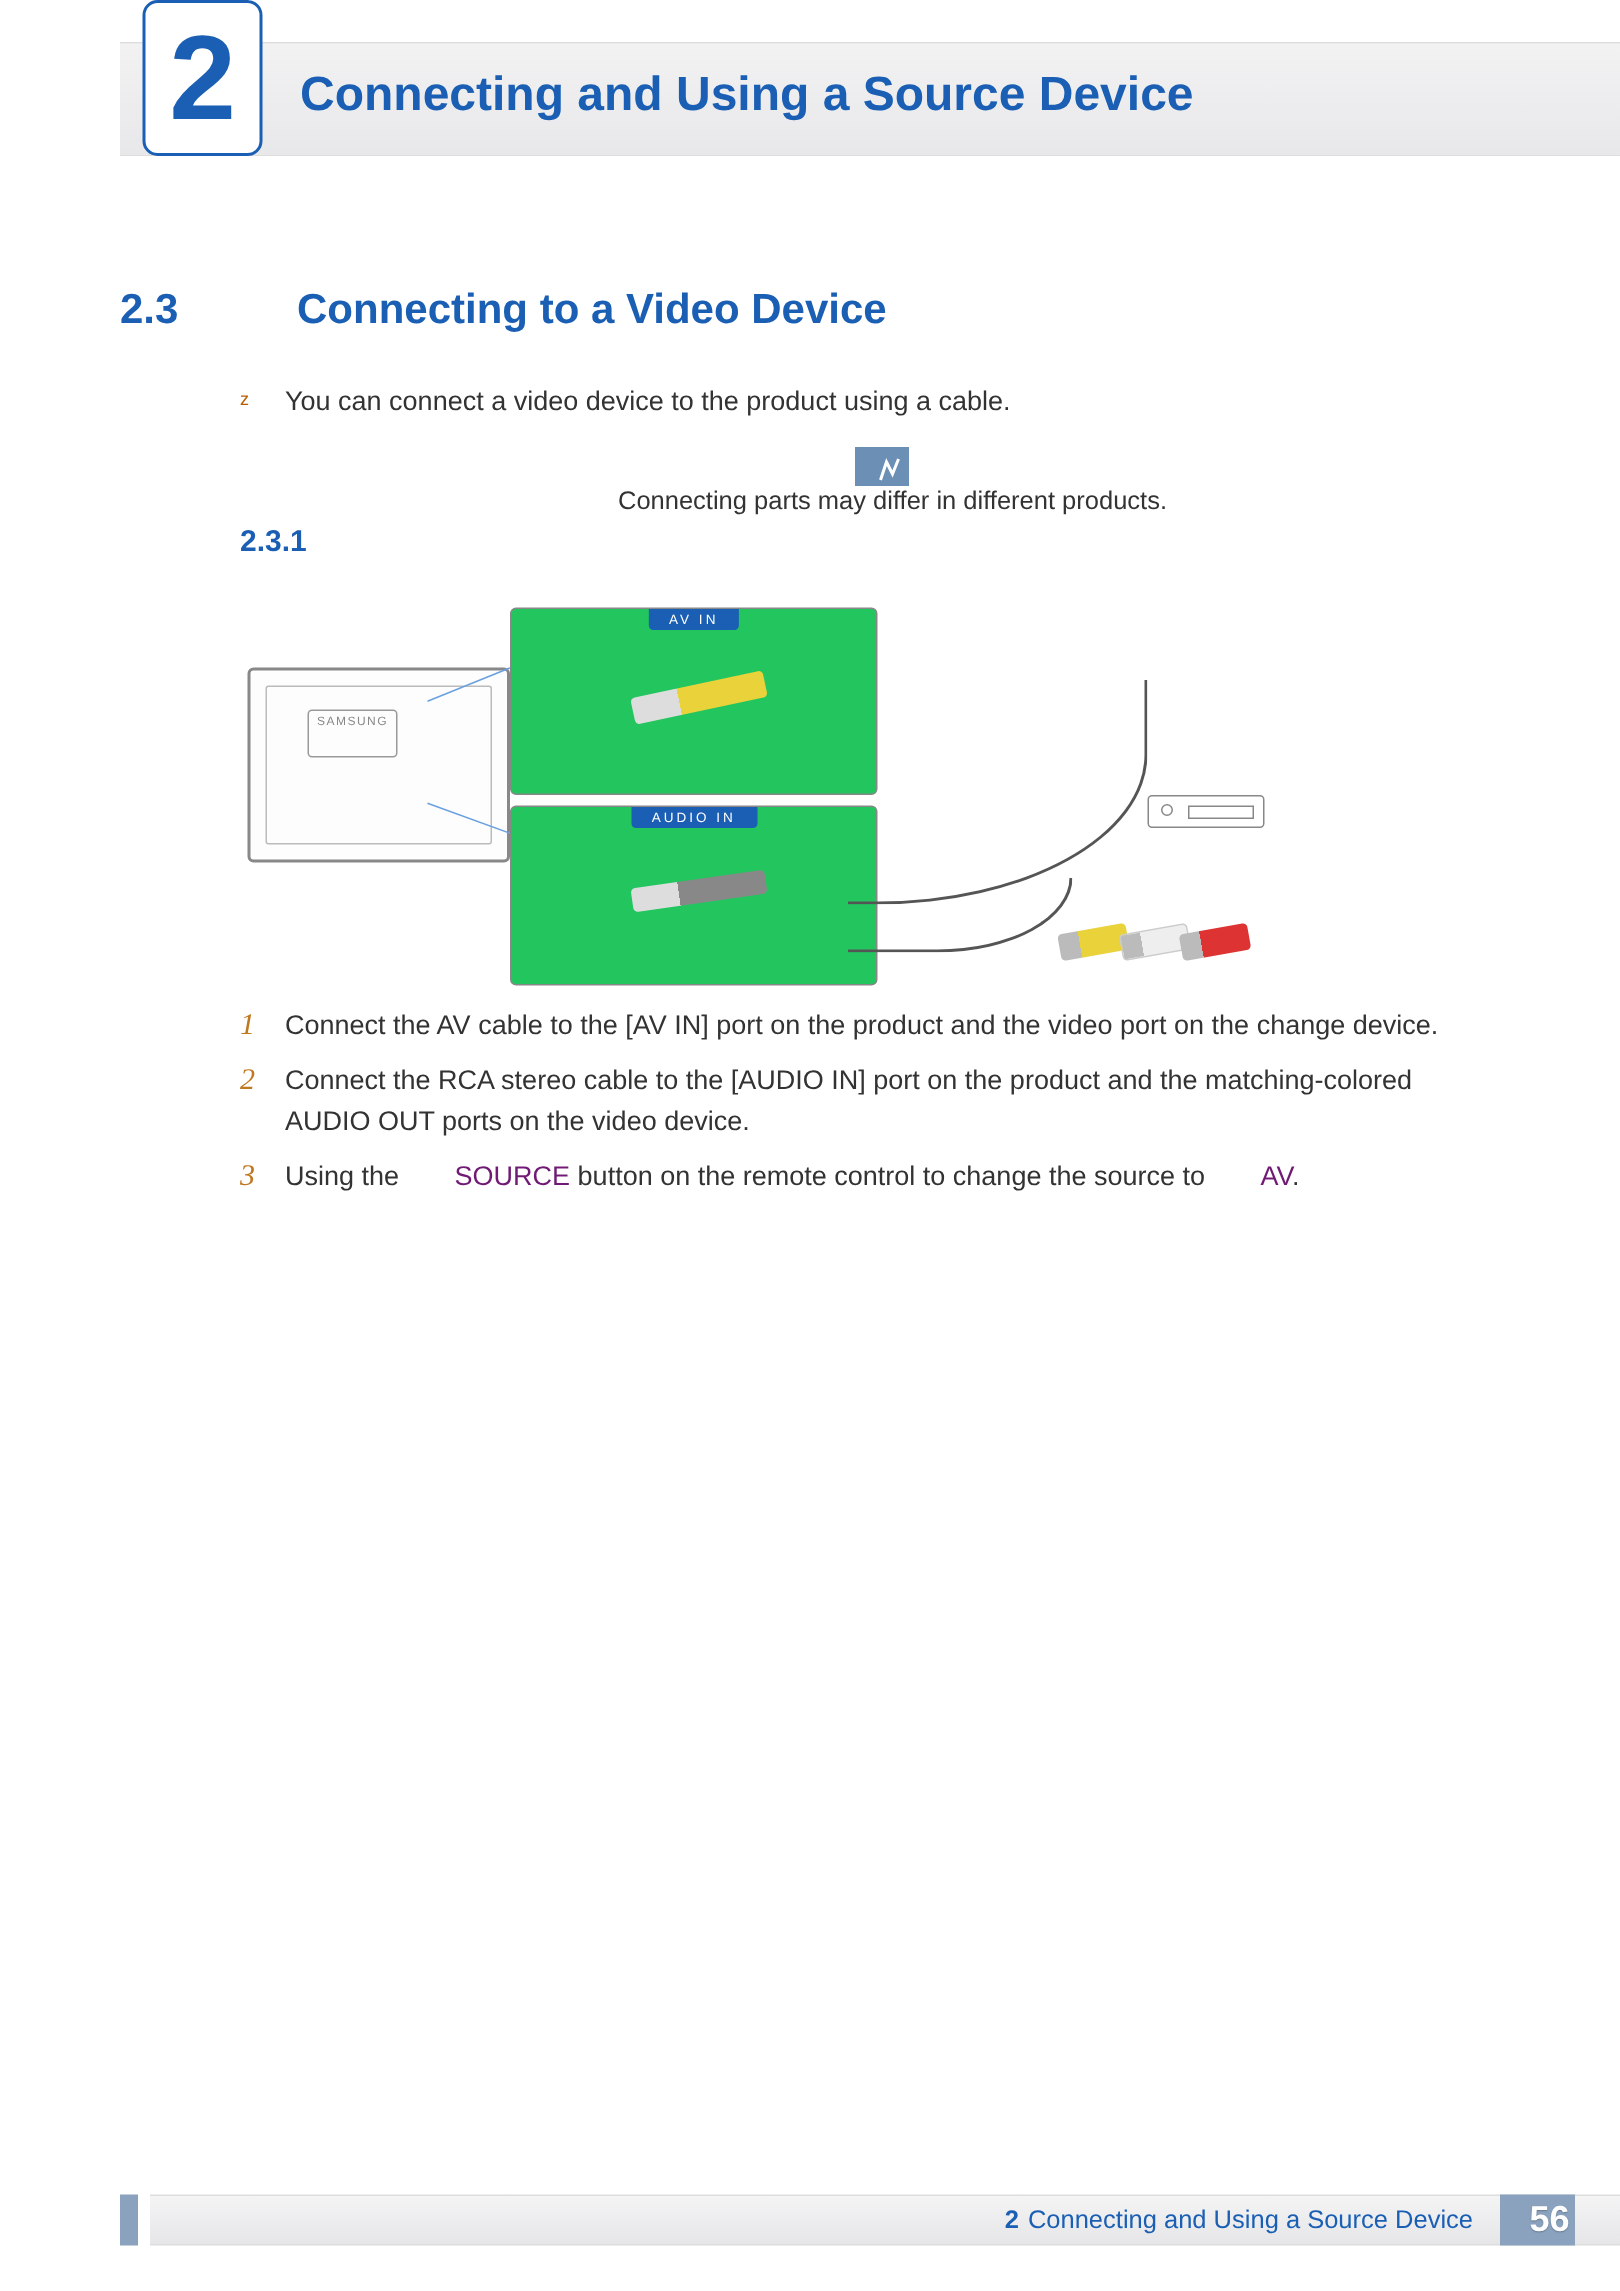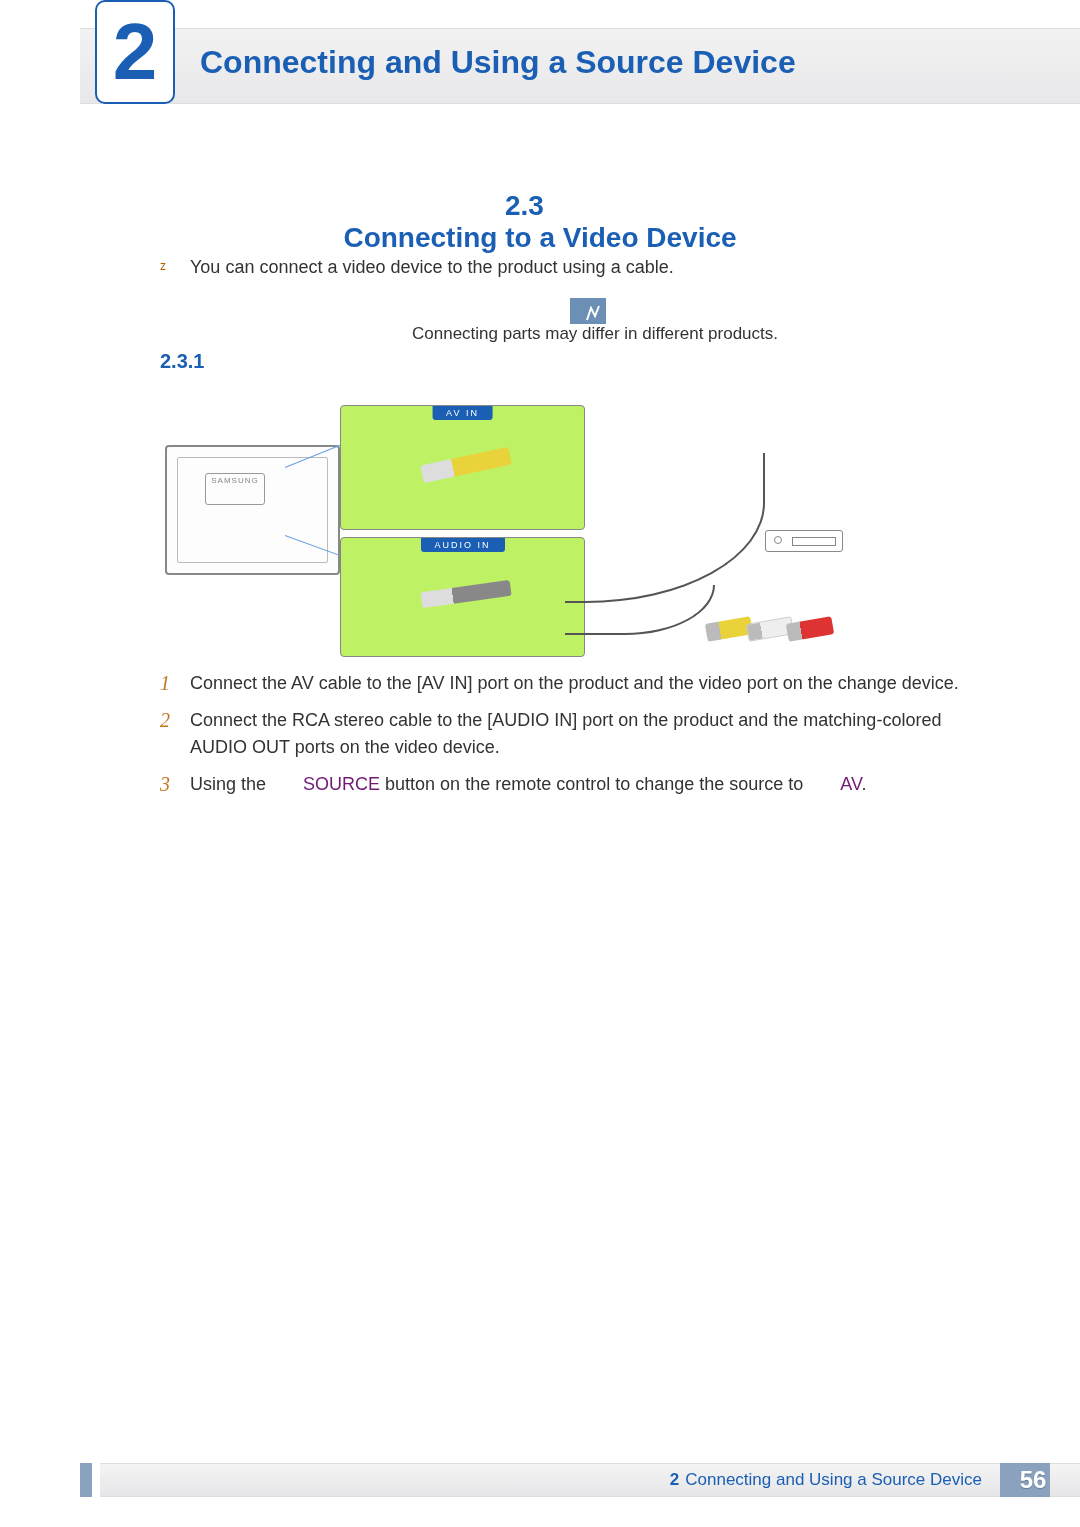--- a/index.html
+++ b/index.html
@@ -54,33 +54,33 @@
     color: #1a5fb4;
   }
 
   
   .section-row {
     position: absolute;
     top: 190px;
     left: 80px;
     right: 80px;
     display: flex;
-    align-items: center;
-    flex-direction: column;
+    align-items: flex-start;
   }
   .section-num {
     width: 70px;
     font-size: 28px;
     font-weight: bold;
     color: #1a5fb4;
   }
   .section-title {
     font-size: 28px;
     font-weight: bold;
     color: #1a5fb4;
+    margin-left: 48px;
   }
 
   
   .intro-block {
     position: absolute;
     top: 255px;
     left: 160px;
     right: 80px;
   }
   .bullet-row {
@@ -181,21 +181,21 @@
     line-height: 14px;
     color: #888;
     letter-spacing: 1px;
   }
   .panel {
     position: absolute;
     left: 175px;
     width: 245px;
     border: 1.5px solid #888;
     border-radius: 4px;
-    background: #bef264;
+    background: #22c55e;
   }
   .panel-av { top: 10px; height: 125px; }
   .panel-audio { top: 142px; height: 120px; }
   .panel-label {
     position: absolute;
     top: 0; left: 50%;
     transform: translateX(-50%);
     background: #1a5fb4;
     color: #fff;
     font-size: 9px;

